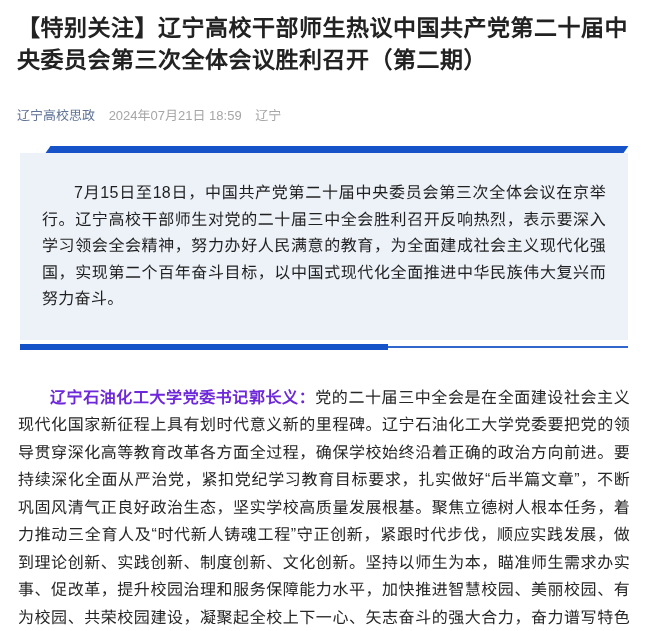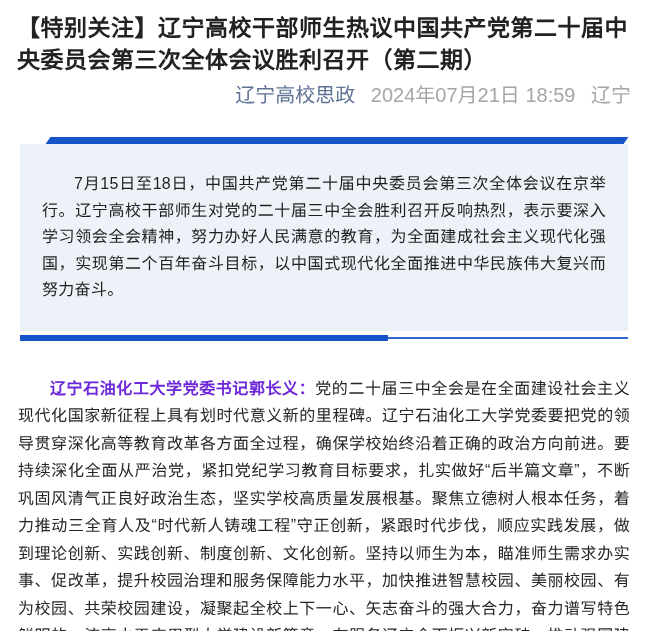--- a/index.html
+++ b/index.html
@@ -15,31 +15,30 @@
     padding: 12px 17px 0 17px;
   }
   .title {
     font-size: 23px;
     line-height: 32px;
     font-weight: 700;
     color: #222222;
     letter-spacing: 0.5px;
   }
   .byline {
-    margin-top: 9px;
-    font-size: 20px;
+    margin-top: 30px;
+    font-size: 13px;
     line-height: 20px;
     white-space: nowrap;
-    text-align: right;
   }
   .byline .account { color: #5f7395; margin-right: 10px; cursor: pointer; }
   .byline .date    { color: #a6a6a6; margin-right: 10px; }
   .byline .loc     { color: #a6a6a6; }
 
-  .quote-wrap { margin-top: 32px; padding: 0 3px; }
+  .quote-wrap { margin-top: 20px; padding: 0 3px; }
   .quote-topbar {
     height: 7px;
     width: 578px;
     margin-left: 28px;
     background: #1653c9;
     transform: skewX(-35deg);
   }
   .quote-box {
     background: #edf2f9;
     padding: 27px 22px 27px 22px;

